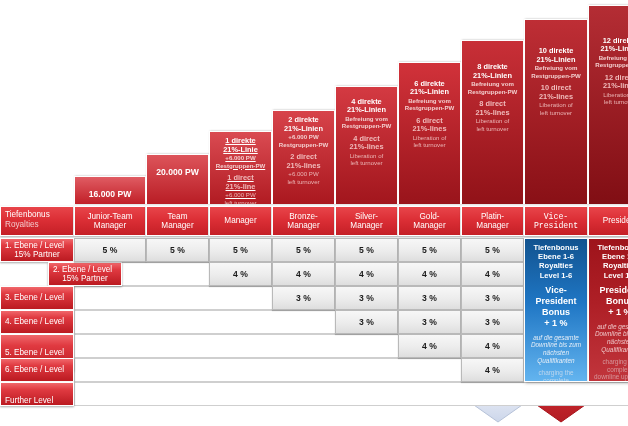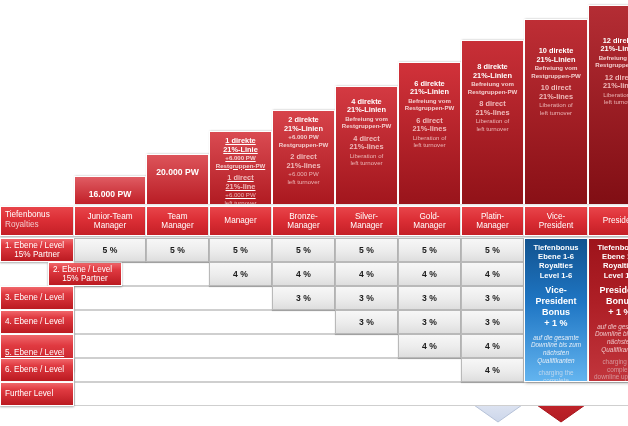--- a/index.html
+++ b/index.html
@@ -207,21 +207,21 @@
       </div>
       <div class="hcell" style="left: 335px; top: 206px; width: 63px; height: 30px;">
         <span>Silver-<br>Manager</span>
       </div>
       <div class="hcell" style="left: 398px; top: 206px; width: 63px; height: 30px;">
         <span>Gold-<br>Manager</span>
       </div>
       <div class="hcell" style="left: 461px; top: 206px; width: 63px; height: 30px;">
         <span>Platin-<br>Manager</span>
       </div>
-      <div class="hcell" style="left: 524px; top: 206px; width: 64px; height: 30px;">
+      <div class="hcell" style="left: 524px; top: 206px; width: 64px; height: 30px; font-family: Liberation Mono, monospace;">
         <span>Vice-<br>President</span>
       </div>
       <div class="hcell" style="left: 588px; top: 206px; width: 64px; height: 30px;">
         <span>President</span>
       </div>
       <div class="emptyrow" style="left: 74px; top: 238px; width: 578px; height: 24px;"></div>
       <div class="emptyrow" style="left: 74px; top: 262px; width: 578px; height: 24px;"></div>
       <div class="emptyrow" style="left: 74px; top: 286px; width: 578px; height: 24px;"></div>
       <div class="emptyrow" style="left: 74px; top: 310px; width: 578px; height: 24px;"></div>
       <div class="emptyrow" style="left: 74px; top: 334px; width: 578px; height: 24px;"></div>
@@ -234,27 +234,27 @@
       <div class="rowlab" style="left: 0px; top: 262px; width: 74px; height: 24px; margin-left: 48px;">
         <div class="l1">2. Ebene / Level</div>
         <div>15% Partner</div>
       </div>
       <div class="rowlab" style="left: 0px; top: 286px; width: 74px; height: 24px;">
         <div class="l1">3. Ebene / Level</div>
       </div>
       <div class="rowlab" style="left: 0px; top: 310px; width: 74px; height: 24px;">
         <div class="l1">4. Ebene / Level</div>
       </div>
-      <div class="rowlab" style="left: 0px; top: 334px; width: 74px; height: 37px; text-decoration: underline;">
+      <div class="rowlab" style="left: 0px; top: 334px; width: 74px; height: 37px;">
         <div class="l1">5. Ebene / Level</div>
       </div>
       <div class="rowlab" style="left: 0px; top: 358px; width: 74px; height: 24px;">
         <div class="l1">6. Ebene / Level</div>
       </div>
-      <div class="rowlab" style="left: 0px; top: 382px; width: 74px; height: 24px;">
+      <div class="rowlab" style="left: 0px; top: 382px; width: 74px; height: 24px; justify-content: flex-end;">
         <div class="l1">Further Level</div>
       </div>
       <div class="val" style="left: 74px; top: 238px; width: 72px; height: 24px;">
         <span>5 %</span>
       </div>
       <div class="val" style="left: 146px; top: 238px; width: 63px; height: 24px;">
         <span>5 %</span>
       </div>
       <div class="val" style="left: 209px; top: 238px; width: 63px; height: 24px;">
         <span>5 %</span>

